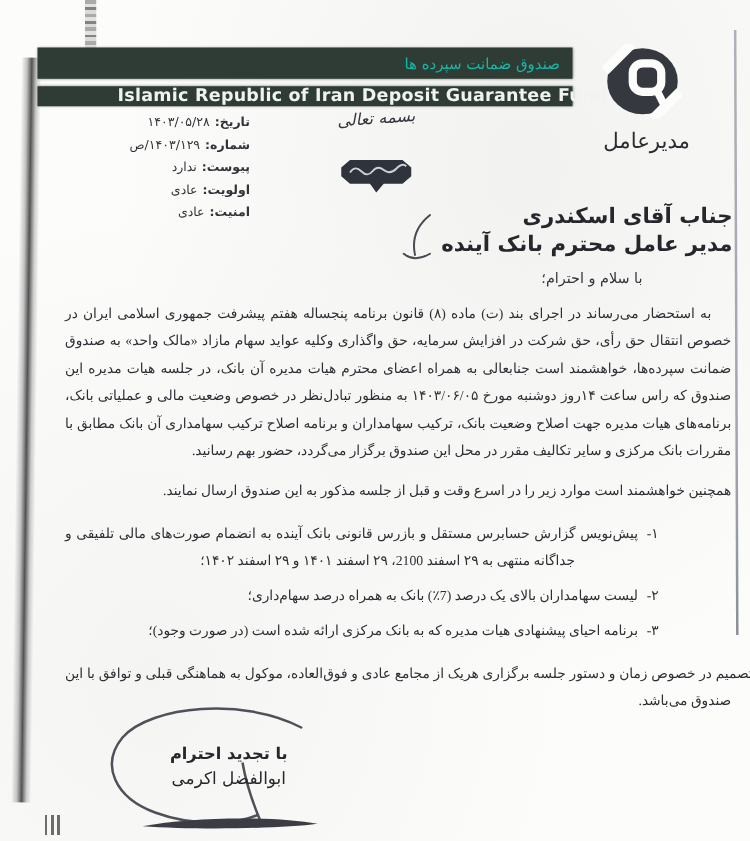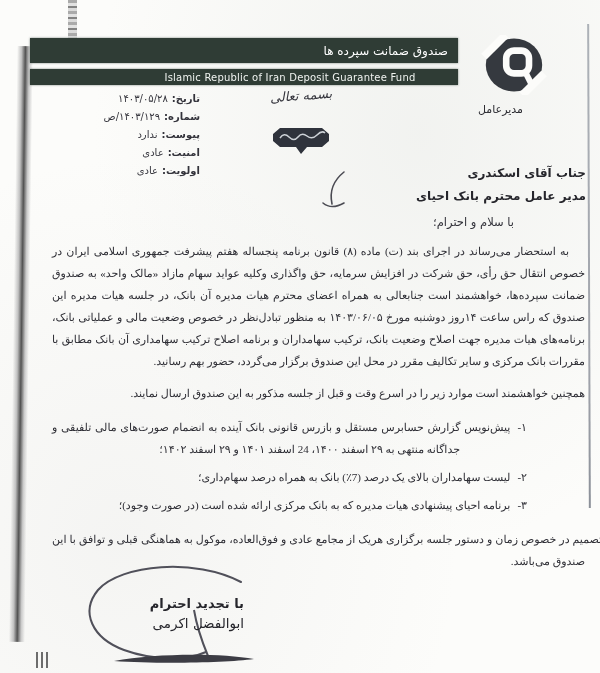--- a/index.html
+++ b/index.html
@@ -29,50 +29,50 @@
     transform:rotate(-0.2deg);opacity:.8;
   }
   .mark-bottom-left{
     position:absolute;left:36px;top:652px;width:14px;height:16px;
     background:repeating-linear-gradient(90deg,#4a4a4a 0 2px,rgba(0,0,0,0) 2px 5px);
     opacity:.8;
   }
   
   .bar{position:absolute;left:30px;width:428px;background:#2f3c35;box-shadow:0 0 2px rgba(40,55,45,.6);}
   .bar-fa{top:38px;height:25px;display:flex;align-items:center;justify-content:flex-end;padding:0 10px;box-sizing:border-box;}
-  .bar-fa span{color:#ffffff;font-size:12px;direction:rtl;}
+  .bar-fa span{color:#14b8a6;font-size:12px;direction:rtl;}
   .bar-en{top:69px;height:16px;display:flex;align-items:center;justify-content:center;padding-left:92px;box-sizing:border-box;}
-  .bar-en span{color:#f0f3f0;font-size:10px;font-weight:normal;letter-spacing:.2px;white-space:nowrap;}
+  .bar-en span{color:#f0f3f0;font-size:14px;font-weight:bold;letter-spacing:.2px;white-space:nowrap;}
   .logo{position:absolute;left:481px;top:35px;width:66px;height:60px;}
-  .role{position:absolute;left:478px;top:103px;width:74px;text-align:left;font-size:11px;direction:rtl;}
+  .role{position:absolute;left:478px;top:103px;width:74px;text-align:right;font-size:17px;direction:rtl;}
   .bismillah{
     position:absolute;left:248px;top:88px;width:106px;text-align:center;
     font-size:13px;font-style:italic;direction:rtl;transform:rotate(-4deg);color:#34343c;
   }
   .seal{position:absolute;left:271px;top:126px;width:60px;height:30px;}
   
   .meta{position:absolute;right:400px;top:90px;width:170px;direction:rtl;text-align:right;}
   .meta .row{font-size:10px;line-height:18px;white-space:nowrap;color:#33333b;}
   .meta .lab{font-weight:bold;margin-left:4px;}
   
   .recipient{position:absolute;right:14px;top:162px;direction:rtl;text-align:right;}
-  .recipient .r1,.recipient .r2{font-weight:bold;font-size:12px;line-height:23px;color:#26262c;}
+  .recipient .r1,.recipient .r2{font-weight:bold;font-size:17px;line-height:23px;color:#26262c;}
   .salutation{margin-top:7px;margin-right:72px;font-size:11.5px;color:#33333b;}
   .tick{position:absolute;left:320px;top:170px;}
   
   .letter-body{position:absolute;left:52px;top:240px;width:533px;direction:rtl;text-align:justify;font-size:11px;line-height:22px;color:#2e2e35;font-family:Liberation Serif, serif;}
   .p1{text-indent:16px;margin:0 0 10px 0;}
   .p2{margin:0 0 12px 0;}
   .item{margin:0 0 6px 0;padding-right:125px;text-indent:-67px;}
   .item.single{padding-right:58px;text-indent:0;}
   .item .num{margin-left:7px;}
   .closing{margin:12px 0 0 0;padding-right:0;}
   
   .sig-svg{position:absolute;left:76px;top:564px;}
-  .sig-text{position:absolute;left:100px;top:594px;width:144px;text-align:right;direction:rtl;}
+  .sig-text{position:absolute;left:111px;top:594px;width:144px;text-align:center;direction:rtl;}
   .sig-text .s1{font-size:13px;font-weight:bold;line-height:19px;color:#26262c;}
   .sig-text .s2{font-size:13.5px;font-weight:normal;line-height:20px;color:#26262c;}
 </style>
 </head>
 <body>
 
 <div id="page">
 
   <div class="edge-left"></div>
   <div class="edge-top-tick"></div>
@@ -102,39 +102,39 @@
     <svg width="60" height="30" viewBox="0 0 60 30">
       <path d="M9 2 H51 L58 8 V15 L51 21 H36 L30 28 L25 21 H9 L2 15 V8 Z" fill="#2f333c"></path>
       <path d="M9 12 q4 -6 9 -1 t9 0 t9 -1 t10 -1 t8 -2" stroke="#cdd2d7" stroke-width="1.5" fill="none"></path>
     </svg>
   </div>
 
   <div class="meta">
     <div class="row"><span class="lab">تاریخ:</span><span>۱۴۰۳/۰۵/۲۸</span></div>
     <div class="row"><span class="lab">شماره:</span><span>۱۴۰۳/۱۲۹/ص</span></div>
     <div class="row"><span class="lab">پیوست:</span><span>ندارد</span></div>
+    <div class="row"><span class="lab">اولویت:</span><span>عادی</span></div>
     <div class="row"><span class="lab">امنیت:</span><span>عادی</span></div>
-    <div class="row"><span class="lab">اولویت:</span><span>عادی</span></div>
   </div>
 
   <div class="recipient">
     <div class="r1">جناب آقای اسکندری</div>
-    <div class="r2">مدیر عامل محترم بانک احیای</div>
+    <div class="r2">مدیر عامل محترم بانک آینده</div>
     <div class="salutation">با سلام و احترام؛</div>
   </div>
   <div class="tick">
     <svg width="28" height="42" viewBox="0 0 28 42">
       <path d="M24 2 C14 10, 9 20, 12 34 M3 33 C9 38, 17 37, 24 33" stroke="#4b4b53" stroke-width="1.6" fill="none" stroke-linecap="round"></path>
     </svg>
   </div>
 
   <div class="letter-body">
     <p class="p1">به استحضار می‌رساند در اجرای بند (ت) ماده (۸) قانون برنامه پنجساله هفتم پیشرفت جمهوری اسلامی ایران در خصوص انتقال حق رأی، حق شرکت در افزایش سرمایه، حق واگذاری وکلیه عواید سهام مازاد «مالک واحد» به صندوق ضمانت سپرده‌ها، خواهشمند است جنابعالی به همراه اعضای محترم هیات مدیره آن بانک، در جلسه هیات مدیره این صندوق که راس ساعت ۱۴روز دوشنبه مورخ ۱۴۰۳/۰۶/۰۵ به منظور تبادل‌نظر در خصوص وضعیت مالی و عملیاتی بانک، برنامه‌های هیات مدیره جهت اصلاح وضعیت بانک، ترکیب سهامداران و برنامه اصلاح ترکیب سهامداری آن بانک مطابق با مقررات بانک مرکزی و سایر تکالیف مقرر در محل این صندوق برگزار می‌گردد، حضور بهم رسانید.</p>
     <p class="p2">همچنین خواهشمند است موارد زیر را در اسرع وقت و قبل از جلسه مذکور به این صندوق ارسال نمایند.</p>
-    <p class="item"><span class="num">۱-</span><span>پیش‌نویس گزارش حسابرس مستقل و بازرس قانونی بانک آینده به انضمام صورت‌های مالی تلفیقی و جداگانه منتهی به ۲۹ اسفند ۱۴۰۰، 24 اسفند ۱۴۰۱ و ۲۹ اسفند ۱۴۰۲؛</span></p>
+    <p class="item"><span class="num">۱-</span><span>پیش‌نویس گزارش حسابرس مستقل و بازرس قانونی بانک آینده به انضمام صورت‌های مالی تلفیقی و جداگانه منتهی به ۲۹ اسفند 2100، ۲۹ اسفند ۱۴۰۱ و ۲۹ اسفند ۱۴۰۲؛</span></p>
     <p class="item single"><span class="num">۲-</span><span>لیست سهامداران بالای یک درصد (7٪) بانک به همراه درصد سهام‌داری؛</span></p>
     <p class="item single"><span class="num">۳-</span><span>برنامه احیای پیشنهادی هیات مدیره که به بانک مرکزی ارائه شده است (در صورت وجود)؛</span></p>
     <p class="item closing">ضمناً اتخاذ تصمیم در خصوص زمان و دستور جلسه برگزاری هریک از مجامع عادی و فوق‌العاده، موکول به هماهنگی قبلی و توافق با این صندوق می‌باشد.</p>
   </div>
 
   <div class="sig-svg">
     <svg width="200" height="108" viewBox="0 0 200 108">
       <path d="M165 18 C120 -6, 45 0, 22 26 C4 48, 16 74, 48 86 C78 97, 112 96, 130 88" stroke="#50505a" stroke-width="2" fill="none" stroke-linecap="round"></path>
       <path d="M118 46 C121 64, 127 80, 132 92" stroke="#50505a" stroke-width="2" fill="none"></path>
       <path d="M38 97 C80 89, 145 89, 178 95 C150 99, 80 100, 38 97 Z" fill="#3c3c44"></path>

